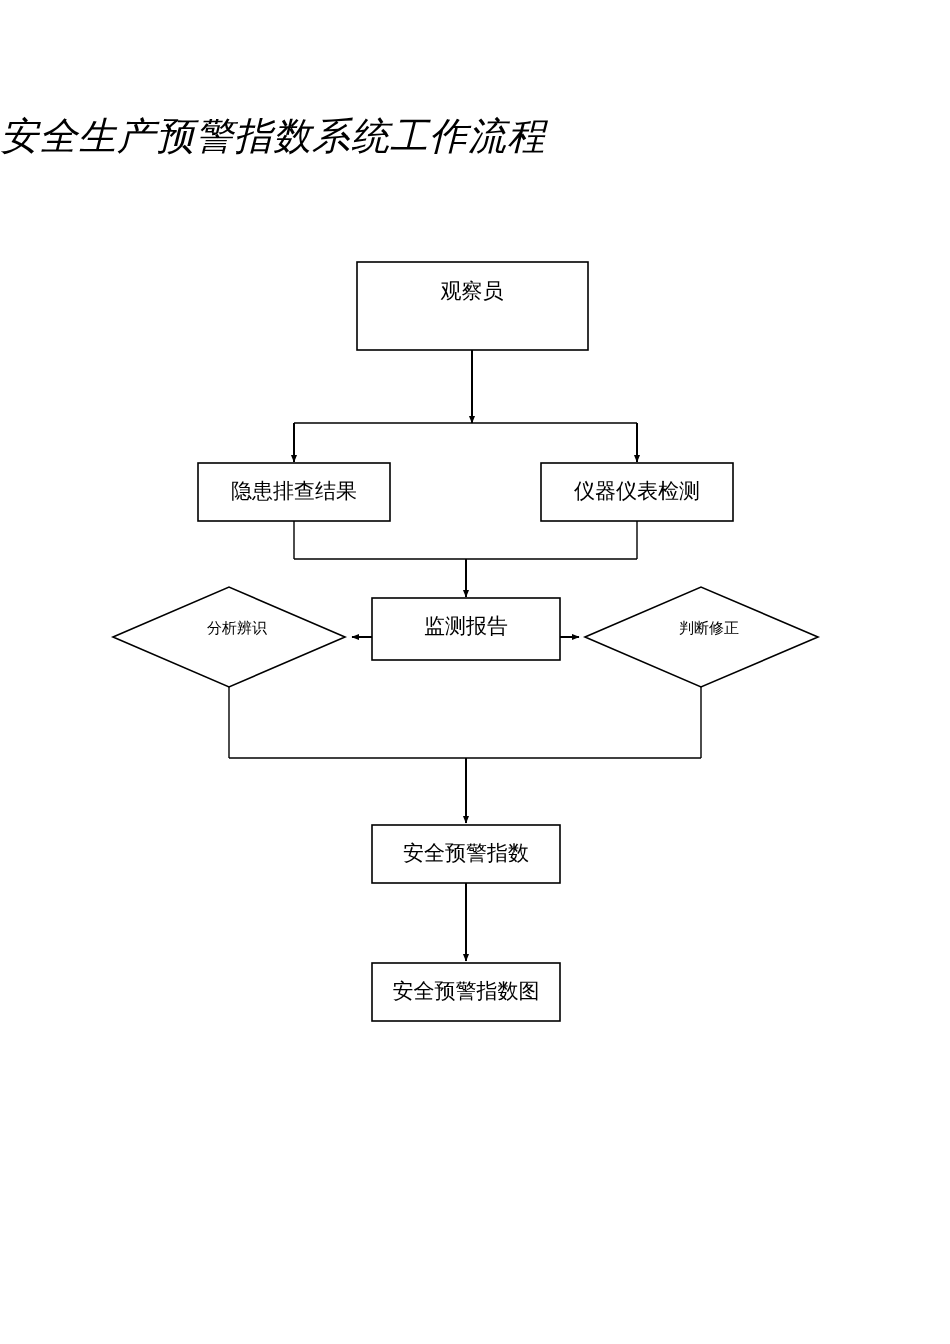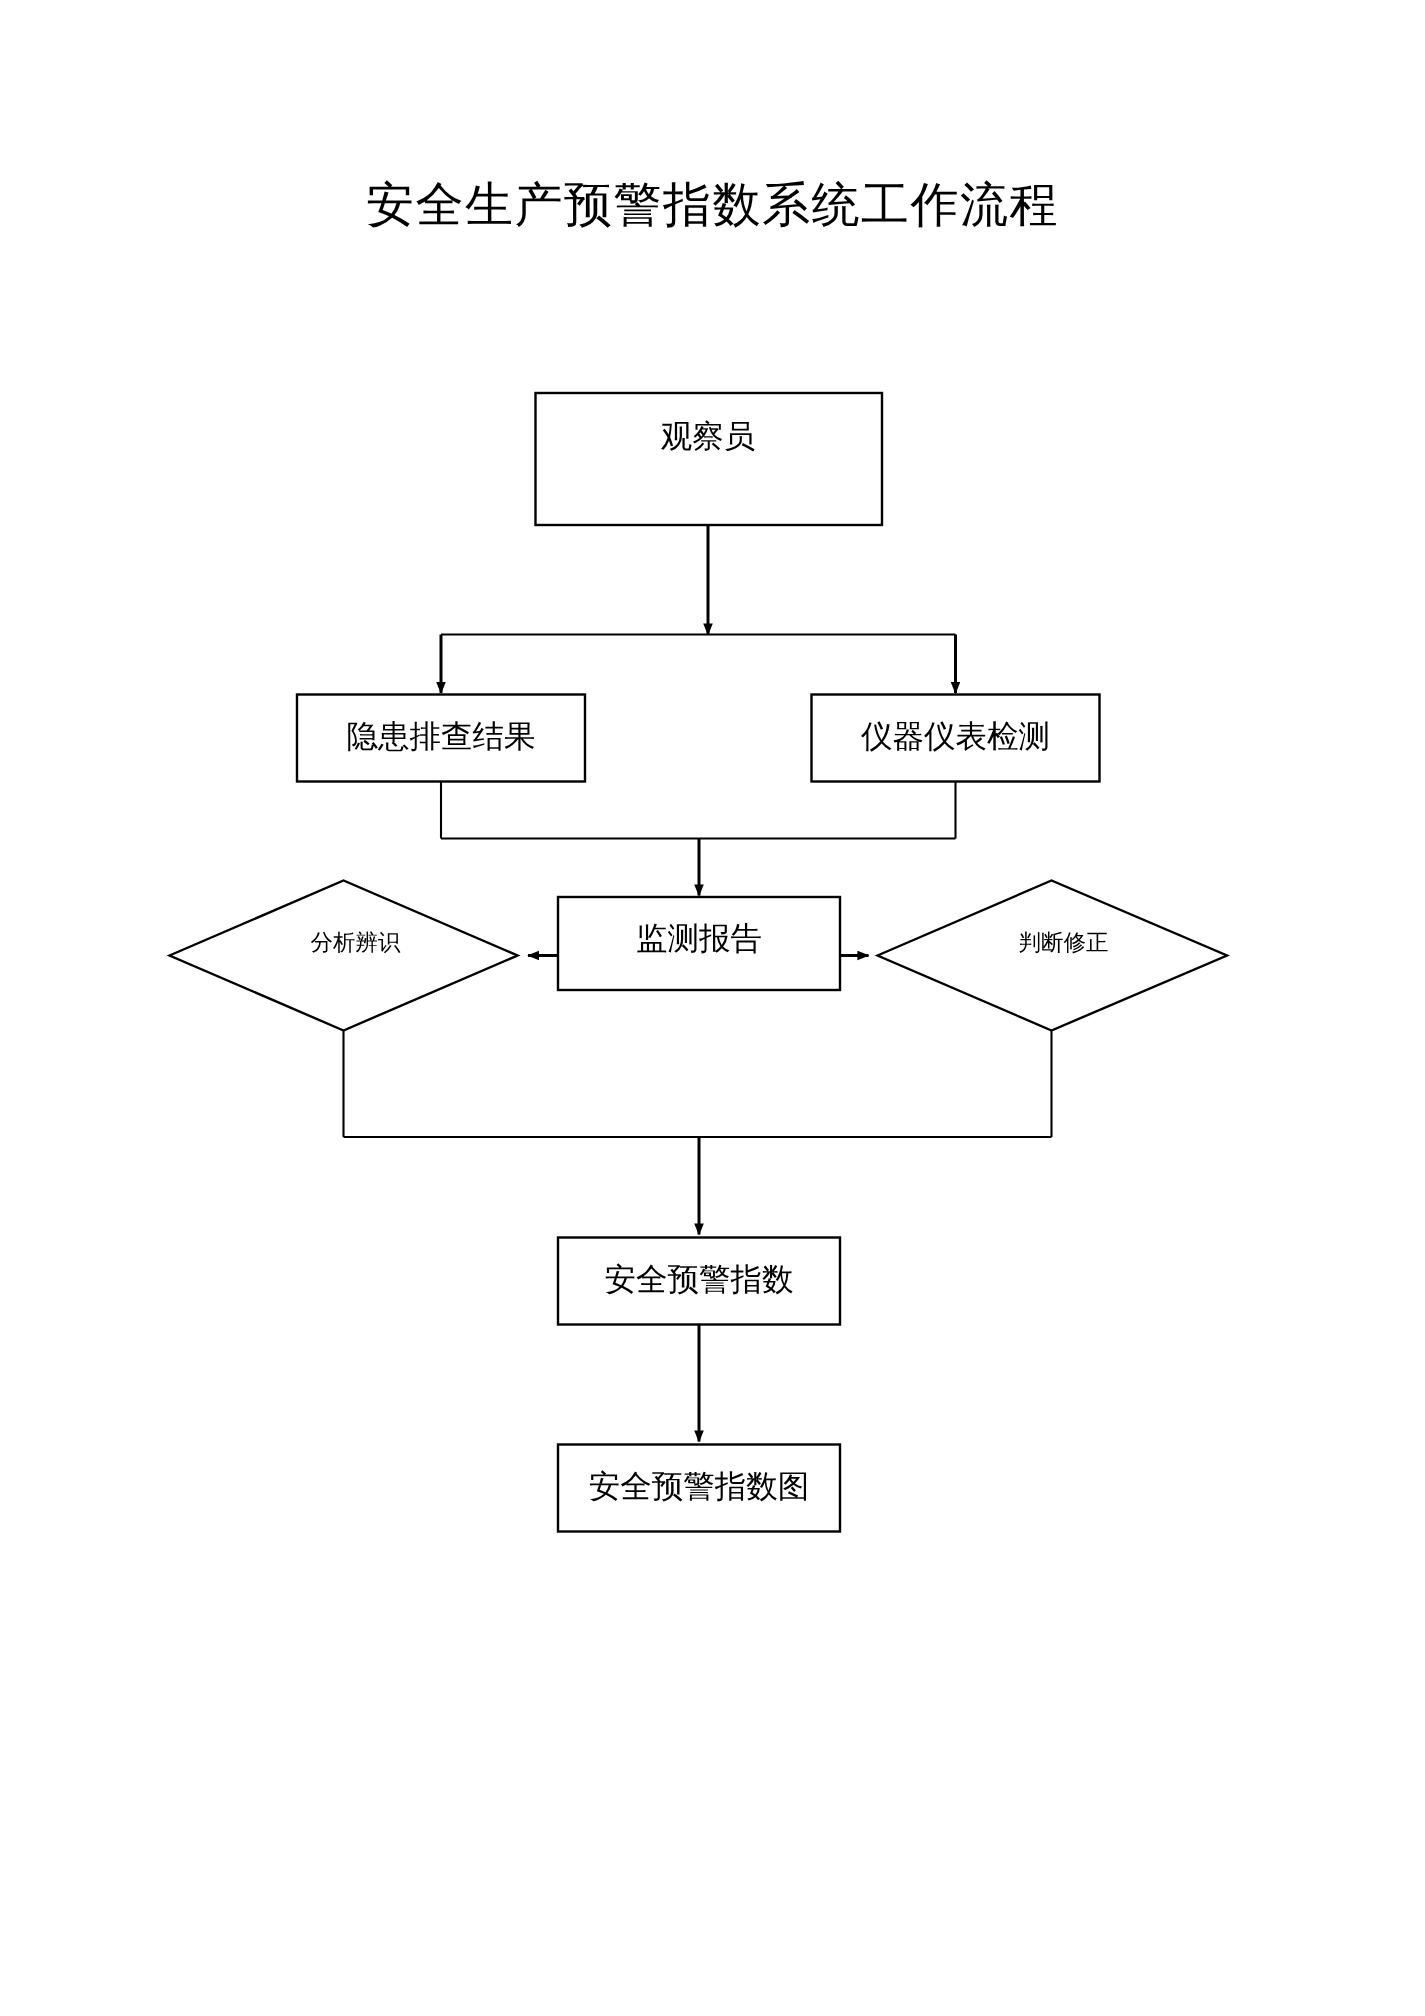--- a/index.html
+++ b/index.html
@@ -19,27 +19,27 @@
     position: relative;
     width: 950px;
     height: 1344px;
     background: #ffffff;
   }
   #flow-title {
     position: absolute;
     left: 0;
     top: 112px;
     width: 950px;
-    text-align: center;
     font-family: "Liberation Serif", "DejaVu Serif", serif;
-    font-size: 32px;
+    font-size: 38px;
     line-height: 48px;
     letter-spacing: 1px;
     color: #000000;
     white-space: nowrap;
+    font-style: italic;
   }
   #flow-svg {
     position: absolute;
     left: 0;
     top: 0;
     width: 950px;
     height: 1344px;
     display: block;
   }
   .node-shape {

